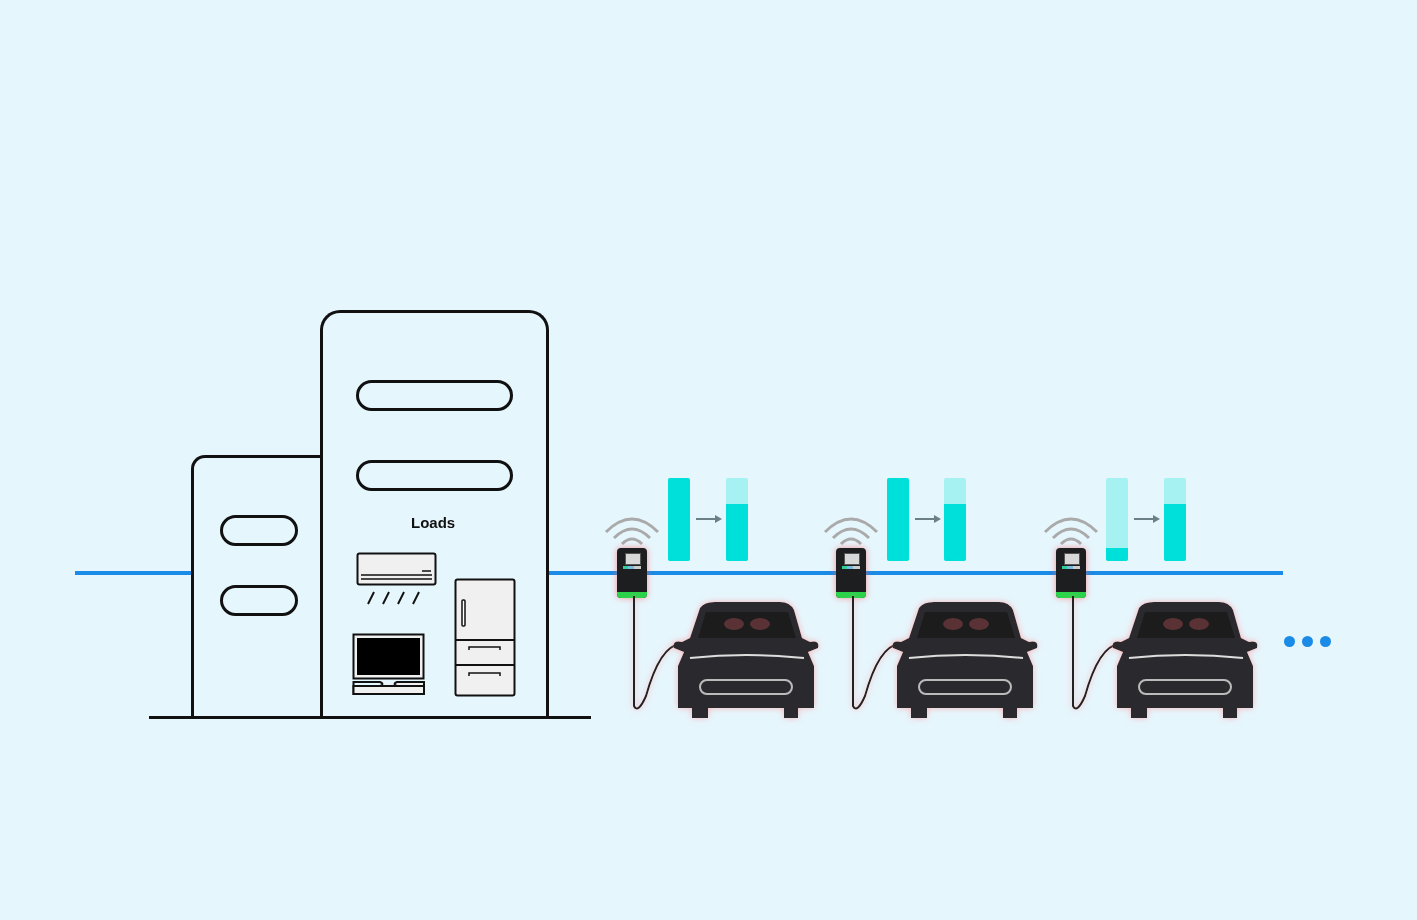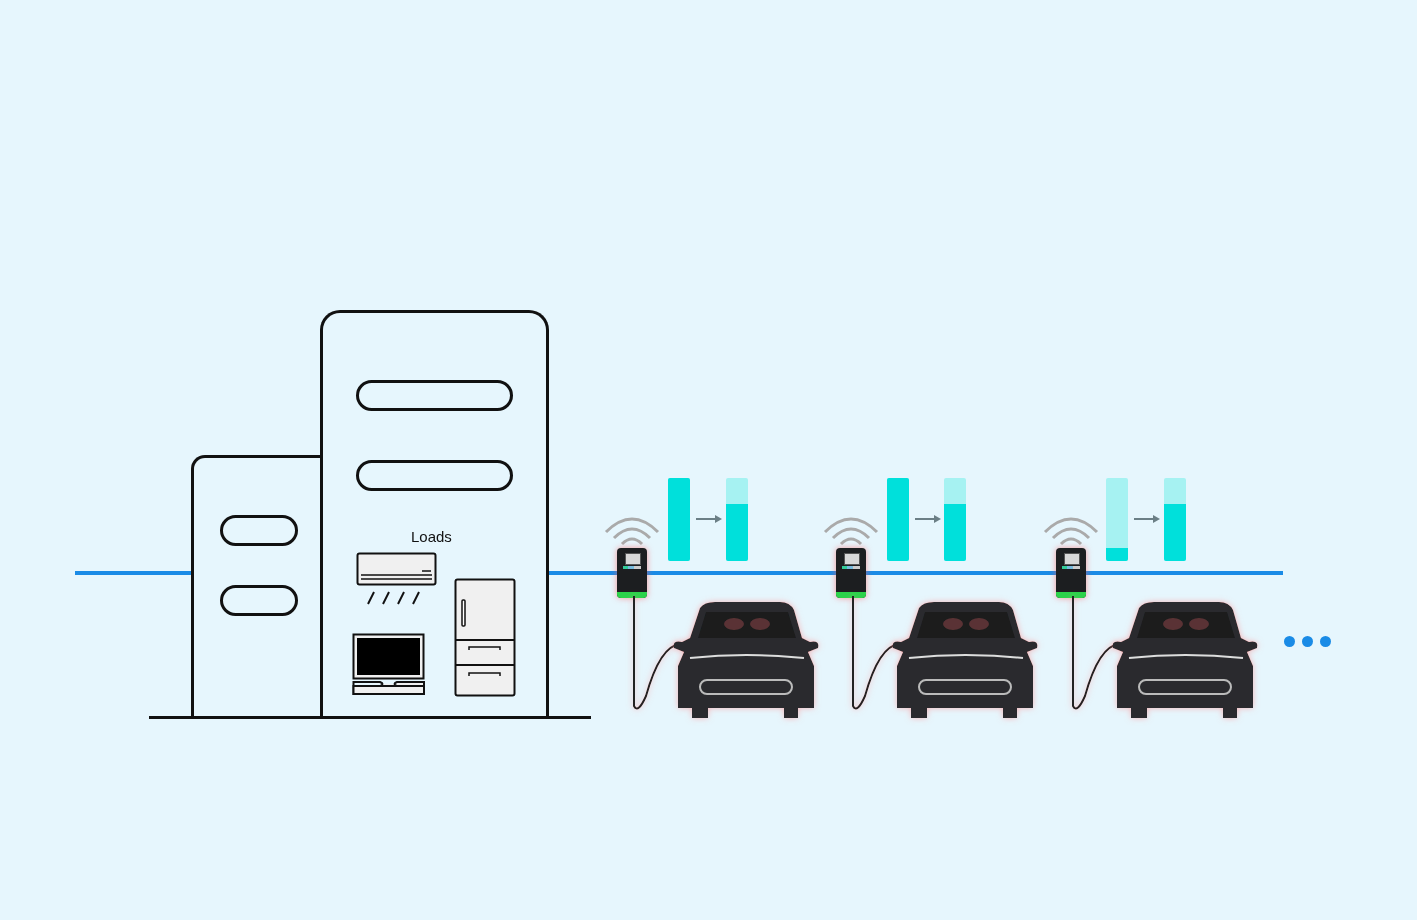--- a/index.html
+++ b/index.html
@@ -32,21 +32,21 @@
 
 <div>
   <div class="building" style="left:191px; top:455px; width:134px; height:263px; border-radius:14px 0 0 0; background:#e6f6fd;"></div>
   <div class="building" style="left:320px; top:310px; width:229px; height:408px; border-radius:20px 20px 0 0; background:#e6f6fd;"></div>
   <div class="window" style="left:356px; top:380px; width:157px; height:31px;"></div>
   <div class="window" style="left:356px; top:460px; width:157px; height:31px;"></div>
   <div class="window" style="left:220px; top:515px; width:78px; height:31px;"></div>
   <div class="window" style="left:220px; top:585px; width:78px; height:31px;"></div>
   <div class="ground" style="left:149px; top:716px; width:442px;"></div>
 
-  <span class="loads-label" style="left:411px; top:528px;">Loads</span>
+  <span class="loads-label" style="left:411px; top:514px;font-weight:bold;">Loads</span>
 
   <svg style="left:356px; top:552px;" width="82" height="54">
     <rect x="1.5" y="1.5" width="78" height="31" rx="2" fill="#f0f0f0" stroke="#111" stroke-width="2"></rect>
     <line x1="5" y1="23" x2="76" y2="23" stroke="#111" stroke-width="1.5"></line>
     <line x1="5" y1="27" x2="76" y2="27" stroke="#111" stroke-width="1.5"></line>
     <line x1="66" y1="19" x2="75" y2="19" stroke="#111" stroke-width="1.5"></line>
     <line x1="12" y1="52" x2="18" y2="40" stroke="#111" stroke-width="2"></line>
     <line x1="27" y1="52" x2="33" y2="40" stroke="#111" stroke-width="2"></line>
     <line x1="42" y1="52" x2="48" y2="40" stroke="#111" stroke-width="2"></line>
     <line x1="57" y1="52" x2="63" y2="40" stroke="#111" stroke-width="2"></line>

